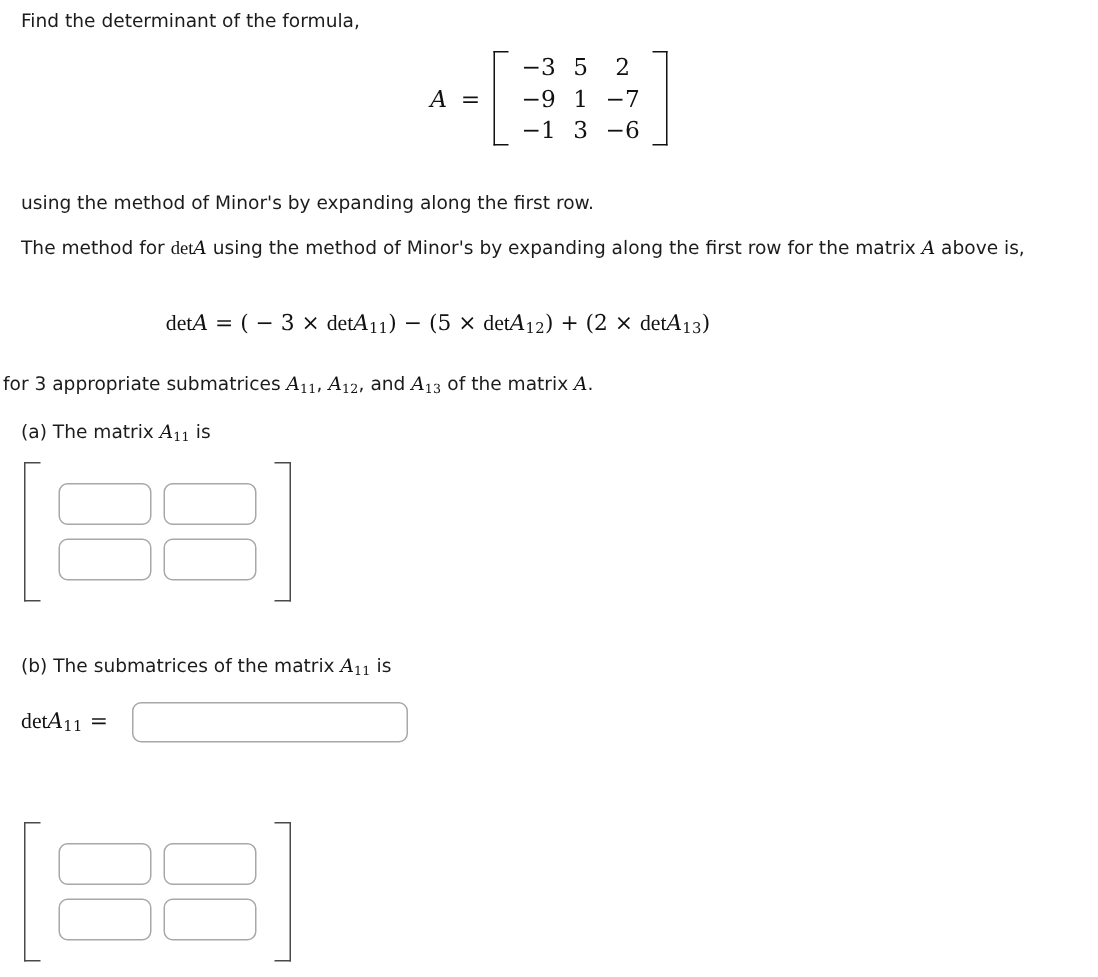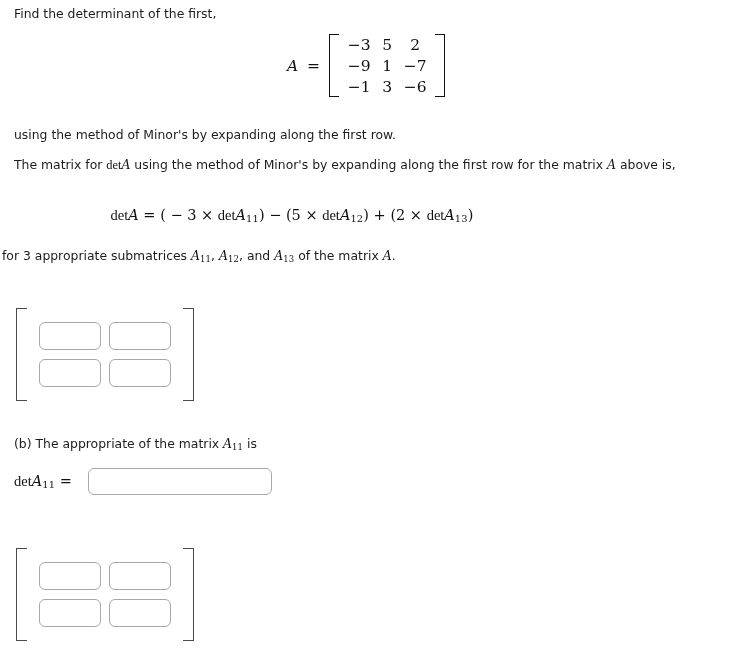--- a/index.html
+++ b/index.html
@@ -198,21 +198,21 @@
   }
 
   .nowrap { white-space: nowrap; }
 </style>
 </head>
 <body>
 
 <div class="page">
 
   <div id="line-find" class="abs body-text">
-    <span>Find the determinant of the first,</span>
+    <span>Find the determinant of the formula,</span>
   </div>
 
   <div id="display-matrix" class="abs">
     <span class="matrix-eq">
       <span class="eq-lhs">A</span>
       <span class="eq-sign">=</span>
       <span class="bmatrix">
         <span class="bracket left"></span>
         <span class="matrix-grid cols3">
           <span class="matrix-cell">−3</span>
@@ -228,52 +228,55 @@
         <span class="bracket right"></span>
       </span>
     </span>
   </div>
 
   <div id="line-using" class="abs body-text">
     <span>using the method of Minor's by expanding along the first row.</span>
   </div>
 
   <div id="para-formula" class="abs body-text">
-    <span>The matrix for </span><span class="math nowrap"><span class="op">det</span><span class="mi">A</span></span><span> using the method of Minor's by expanding along the first row for the matrix </span><span class="mi">A</span><span> above is,</span>
+    <span>The method for </span><span class="math nowrap"><span class="op">det</span><span class="mi">A</span></span><span> using the method of Minor's by expanding along the first row for the matrix </span><span class="mi">A</span><span> above is,</span>
   </div>
 
   <div id="formula-line" class="abs">
     <span class="fml">
       <span class="op">det</span><span class="mi">A</span>
       <span>=</span>
       <span>( − 3 × </span><span class="op">det</span><span class="mi">A</span><sub class="msub">11</sub><span>)</span><span> − </span><span>(5 × </span><span class="op">det</span><span class="mi">A</span><sub class="msub">12</sub><span>)</span><span> + </span><span>(2 × </span><span class="op">det</span><span class="mi">A</span><sub class="msub">13</sub><span>)</span>
     </span>
   </div>
 
   <div id="line-for3" class="abs body-text">
     <span>for 3 appropriate submatrices </span><span class="mi">A<sub class="msub">11</sub></span>,
     <span class="mi">A<sub class="msub">12</sub></span><span>, and </span><span class="mi">A<sub class="msub">13</sub></span><span> of the matrix </span><span class="mi">A</span><span>.</span>
   </div>
 
+  <div id="label-a" class="abs body-text">
+    <span>(a)</span><span> The matrix </span><span class="mi"><span>A</span><sub class="msub">11</sub></span><span> is</span>
+  </div>
 
   <div id="matrix-a11-input" class="abs">
     <span class="answer-matrix">
       <span class="abracket left"></span>
       <span class="answer-grid">
         <input class="cellbox" type="text" value="" placeholder="" style="">
         <input class="cellbox" type="text" value="" placeholder="" style="">
         <input class="cellbox" type="text" value="" placeholder="" style="">
         <input class="cellbox" type="text" value="" placeholder="" style="">
       </span>
       <span class="abracket right"></span>
     </span>
   </div>
 
   <div id="label-b" class="abs body-text">
-    <span>(b)</span><span> The appropriate of the matrix </span><span class="mi"><span>A</span><sub class="msub">11</sub></span><span> is</span>
+    <span>(b)</span><span> The submatrices of the matrix </span><span class="mi"><span>A</span><sub class="msub">11</sub></span><span> is</span>
   </div>
 
   <div id="det-row" class="abs">
     <span class="det-label"><span class="op">det</span><span class="mi">A</span><sub class="msub">11</sub>
       <span>=</span></span>
     <input class="wide-input" type="text" value="" placeholder="" style="">
   </div>
 
 
   <div id="matrix-a12-input" class="abs">

